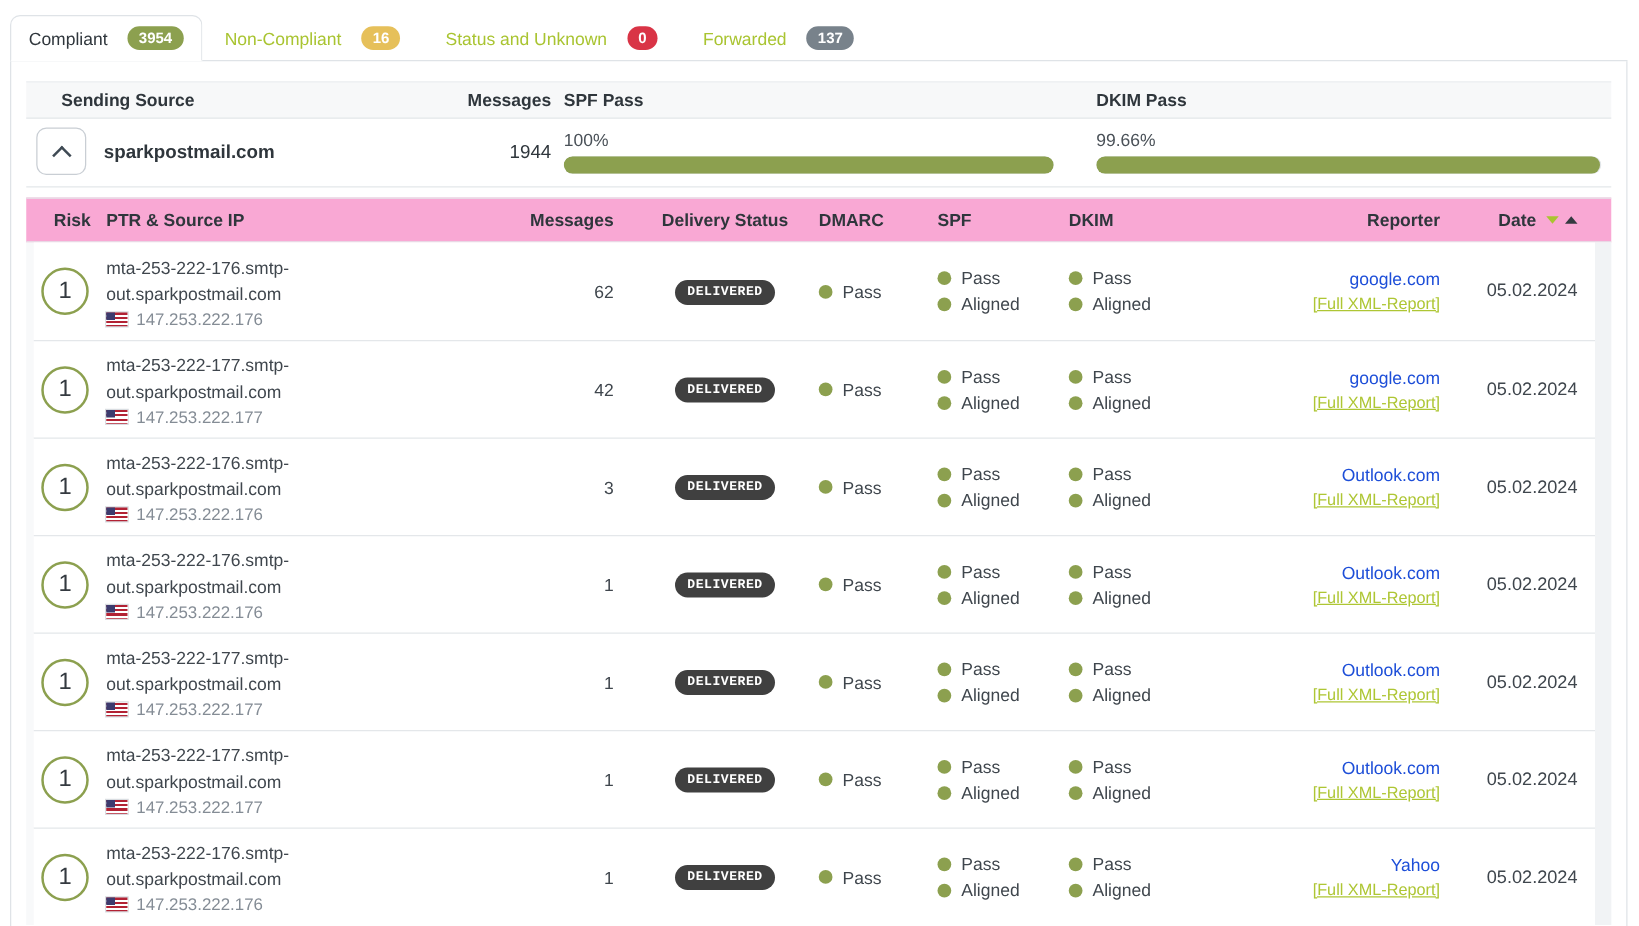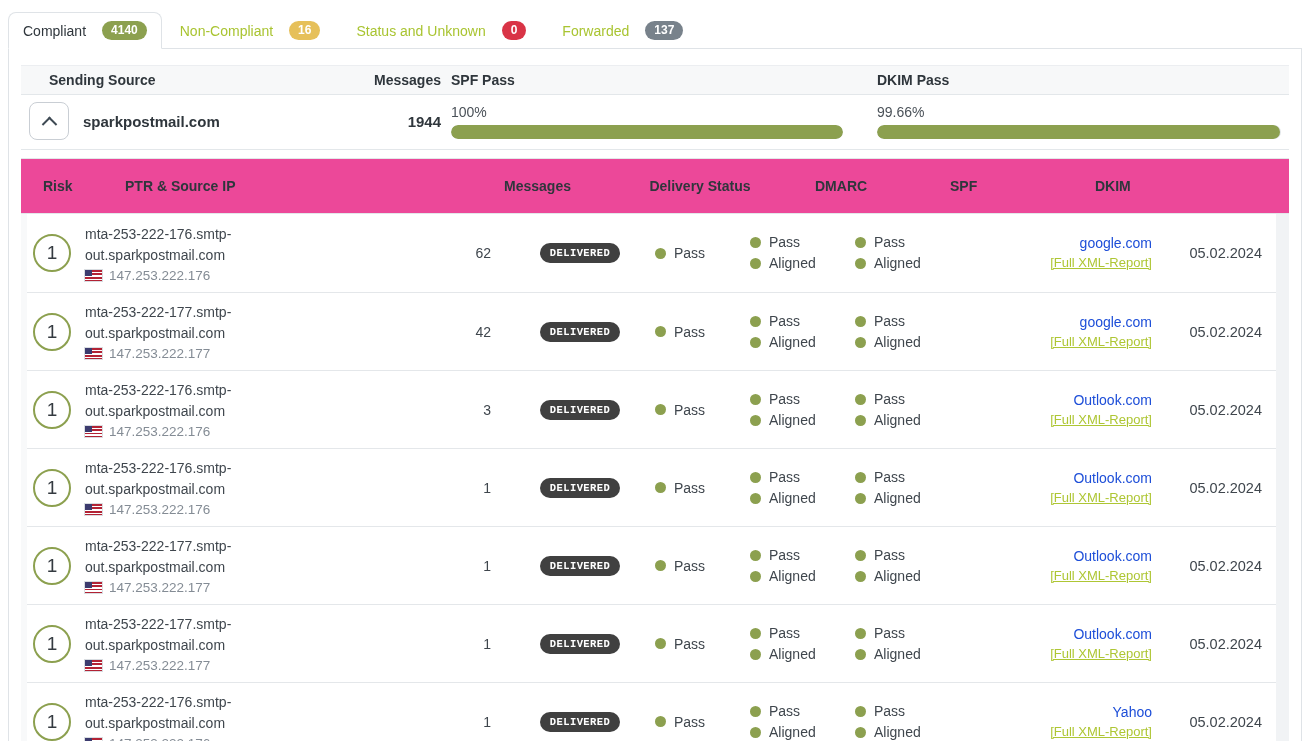--- a/index.html
+++ b/index.html
@@ -31,32 +31,32 @@
   .sh-msg { text-align: right; }
   .sh-spf  { padding-left: 10px; }
   .sh-dkim { padding-left: 12px; }
   .sum-row { padding: 7px 0 9px 0; border-bottom: 1px solid #e3e7ea; }
   .src-cell { display: flex; align-items: center; gap: 14px; padding-left: 8px; }
   .collapse-btn { width: 40px; height: 38px; border: 1px solid #c9ced4; border-radius: 8px;
       background: #fff; display: flex; align-items: center; justify-content: center; cursor: pointer; }
   .chev-up { width: 11px; height: 11px; border-left: 2px solid #3f4a54; border-top: 2px solid #3f4a54;
       transform: rotate(45deg) translate(2px,2px); }
   .src-name { font-weight: bold; color: #2f363c; font-size: 15px; }
-  .sum-msg { text-align: right; font-weight: bold; color: #2f363c; font-size: 15px; }
+  .sum-msg { text-align: right; font-weight: normal; color: #2f363c; font-size: 15px; }
   .bar-cell { padding-left: 10px; padding-right: 22px; }
   .bar-cell.dkim { padding-left: 12px; padding-right: 8px; }
   .pct-label { color: #4a5158; margin-bottom: 5px; }
   .bar-track { height: 14px; border-radius: 7px; background: #e2e6e9; overflow: hidden; }
   .bar-fill  { height: 100%; background: #8ca04f; border-radius: 7px; }
 
   
   .detail { margin-top: 8px; }
   .dhead { display: grid; grid-template-columns: 64px 240px 180px 150px 95px 105px 155px 150px 1fr;
-      align-items: center; height: 56px; background: #ec4899;
-      border-top: 1px solid #e3e7ea; border-bottom: 1px solid #e3e7ea; font-weight: bold; color: #2f363c; gap: 40px; }
+      align-items: center; height: 36px; background: #f9a8d4;
+      border-top: 1px solid #e3e7ea; border-bottom: 1px solid #e3e7ea; font-weight: bold; color: #2f363c; }
   .dh-risk { padding-left: 22px; } .dh-msg { text-align: right; padding-right: 14px; }
   .dh-del { text-align: center; } .dh-rep { text-align: right; padding-right: 8px; }
   .dh-date { text-align: right; padding-right: 27px; display: flex; justify-content: flex-end;
       align-items: center; gap: 5px; cursor: pointer; }
   .tri { width: 0; height: 0; display: inline-block; }
   .tri-down { border-left: 5px solid transparent; border-right: 5px solid transparent;
       border-top: 6px solid #a9c431; margin-left: 3px; cursor: pointer; }
   .tri-up { border-left: 5px solid transparent; border-right: 5px solid transparent;
       border-bottom: 6px solid #343a40; cursor: pointer; }
 
@@ -88,21 +88,21 @@
   .c-date { text-align: right; padding-right: 14px; font-size: 14.5px; }
 </style>
 </head>
 <body>
 
 <div class="wrap">
 
   <div class="tabbar">
     <div class="tab active">
       <span>Compliant</span>
-      <span class="cnt cnt-green">4140</span>
+      <span class="cnt cnt-green">3954</span>
     </div>
     <div class="tab">
       <span>Non-Compliant</span>
       <span class="cnt cnt-yellow">16</span>
     </div>
     <div class="tab">
       <span>Status and Unknown</span>
       <span class="cnt cnt-red">0</span>
     </div>
     <div class="tab">

